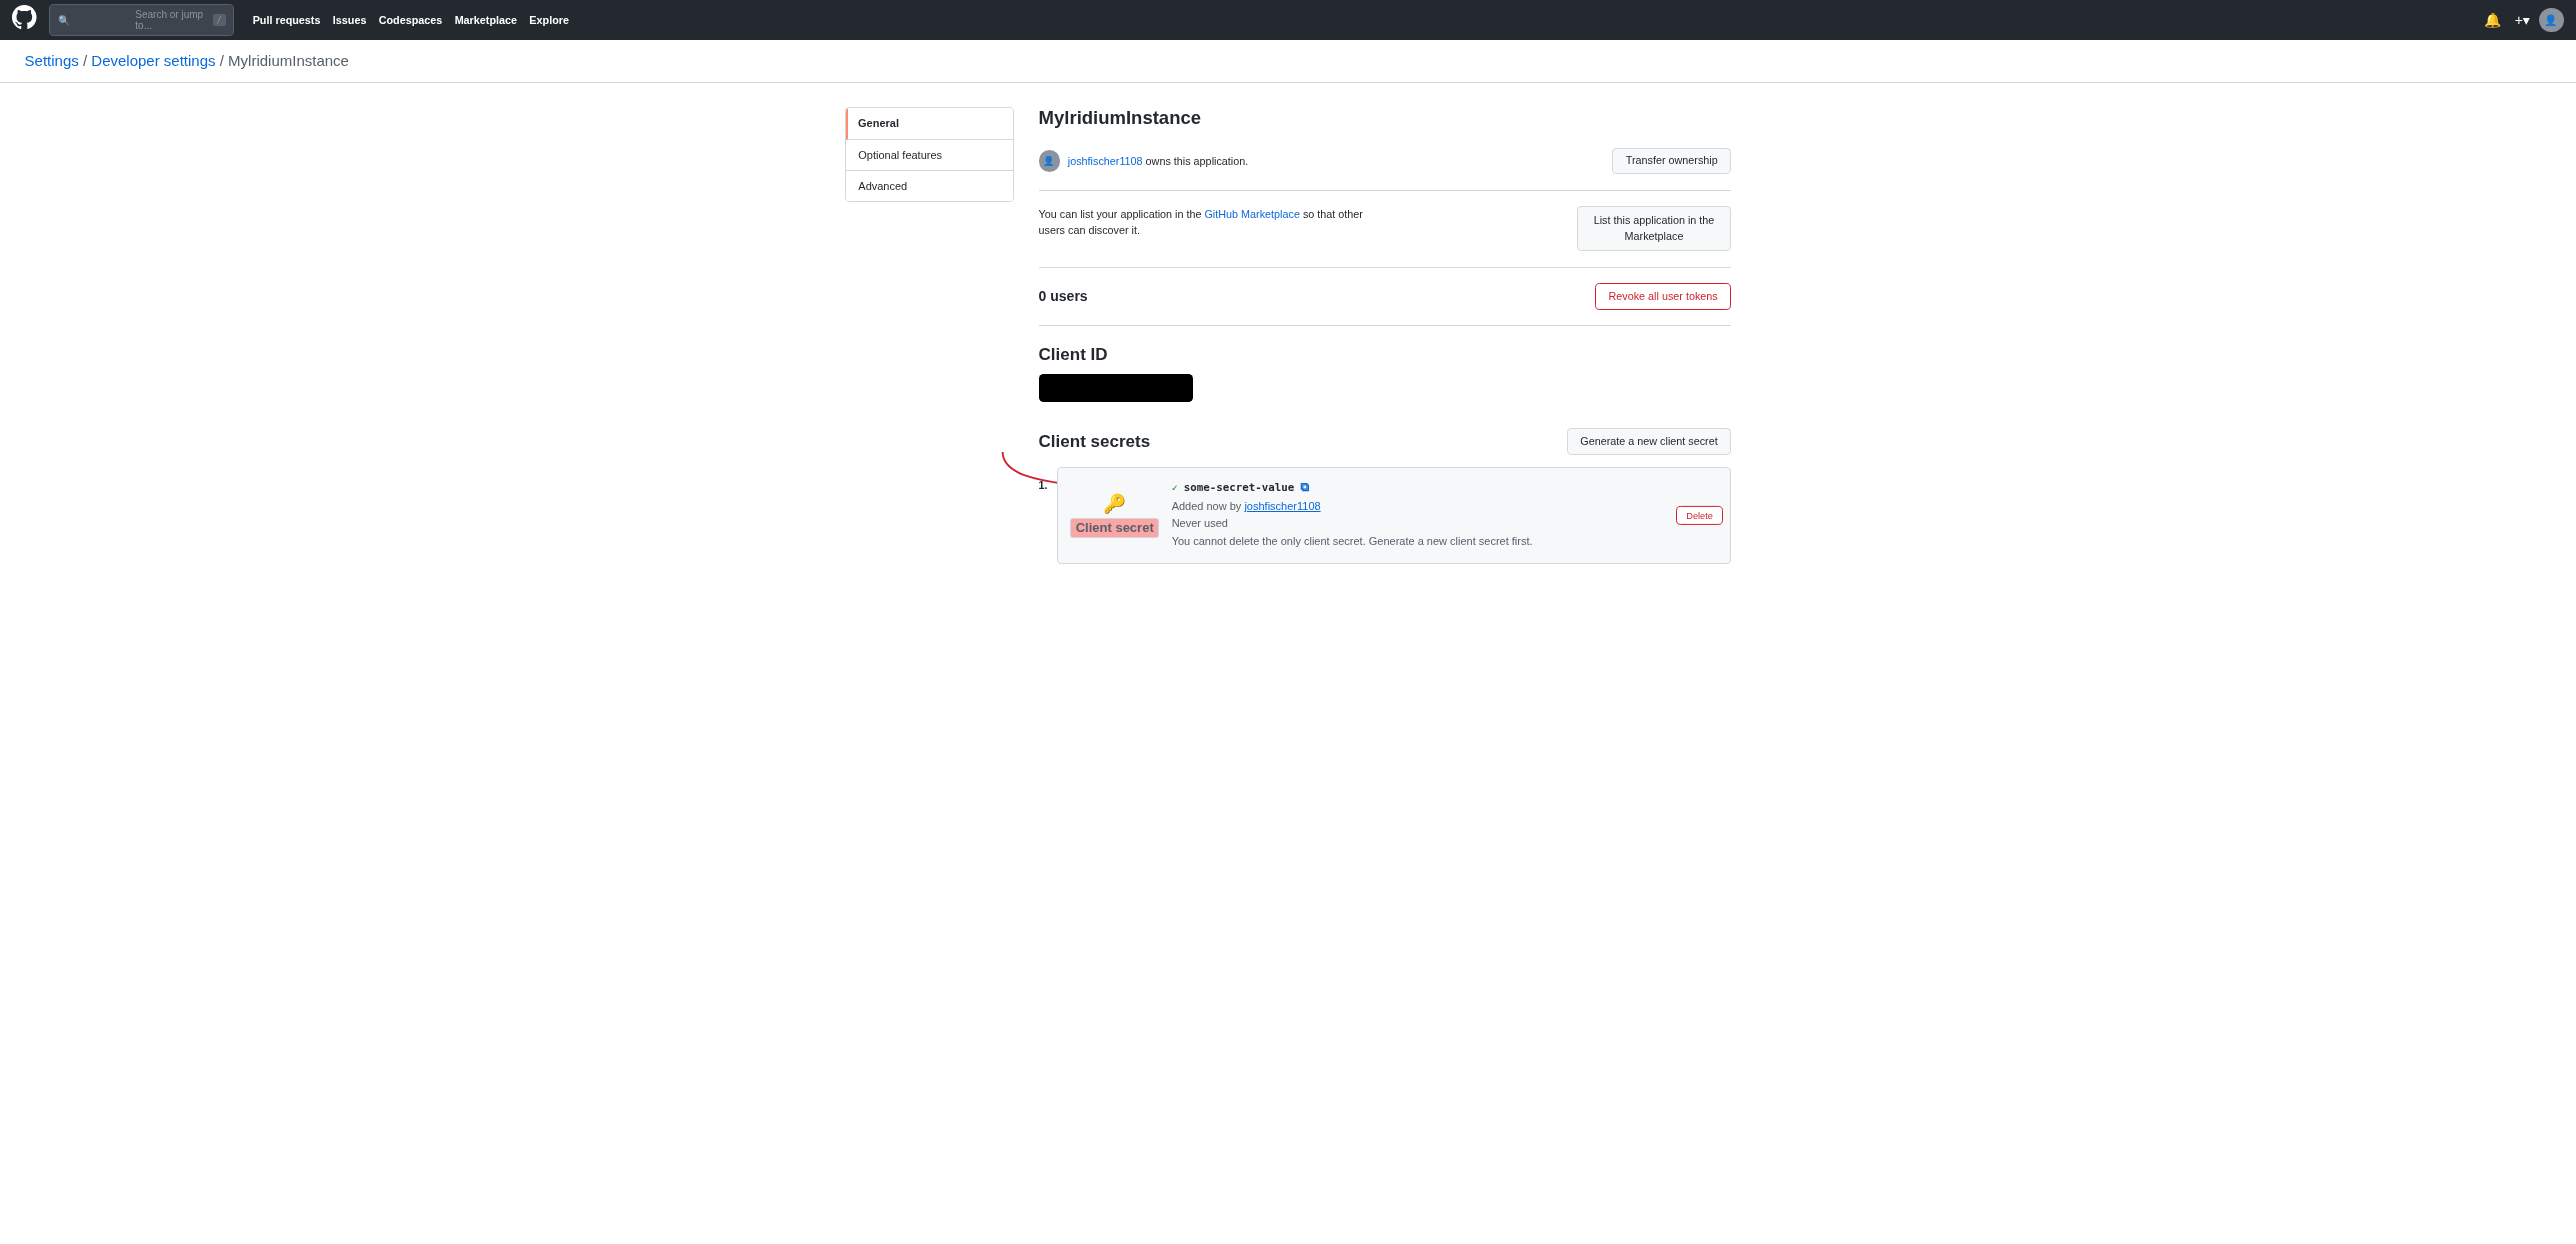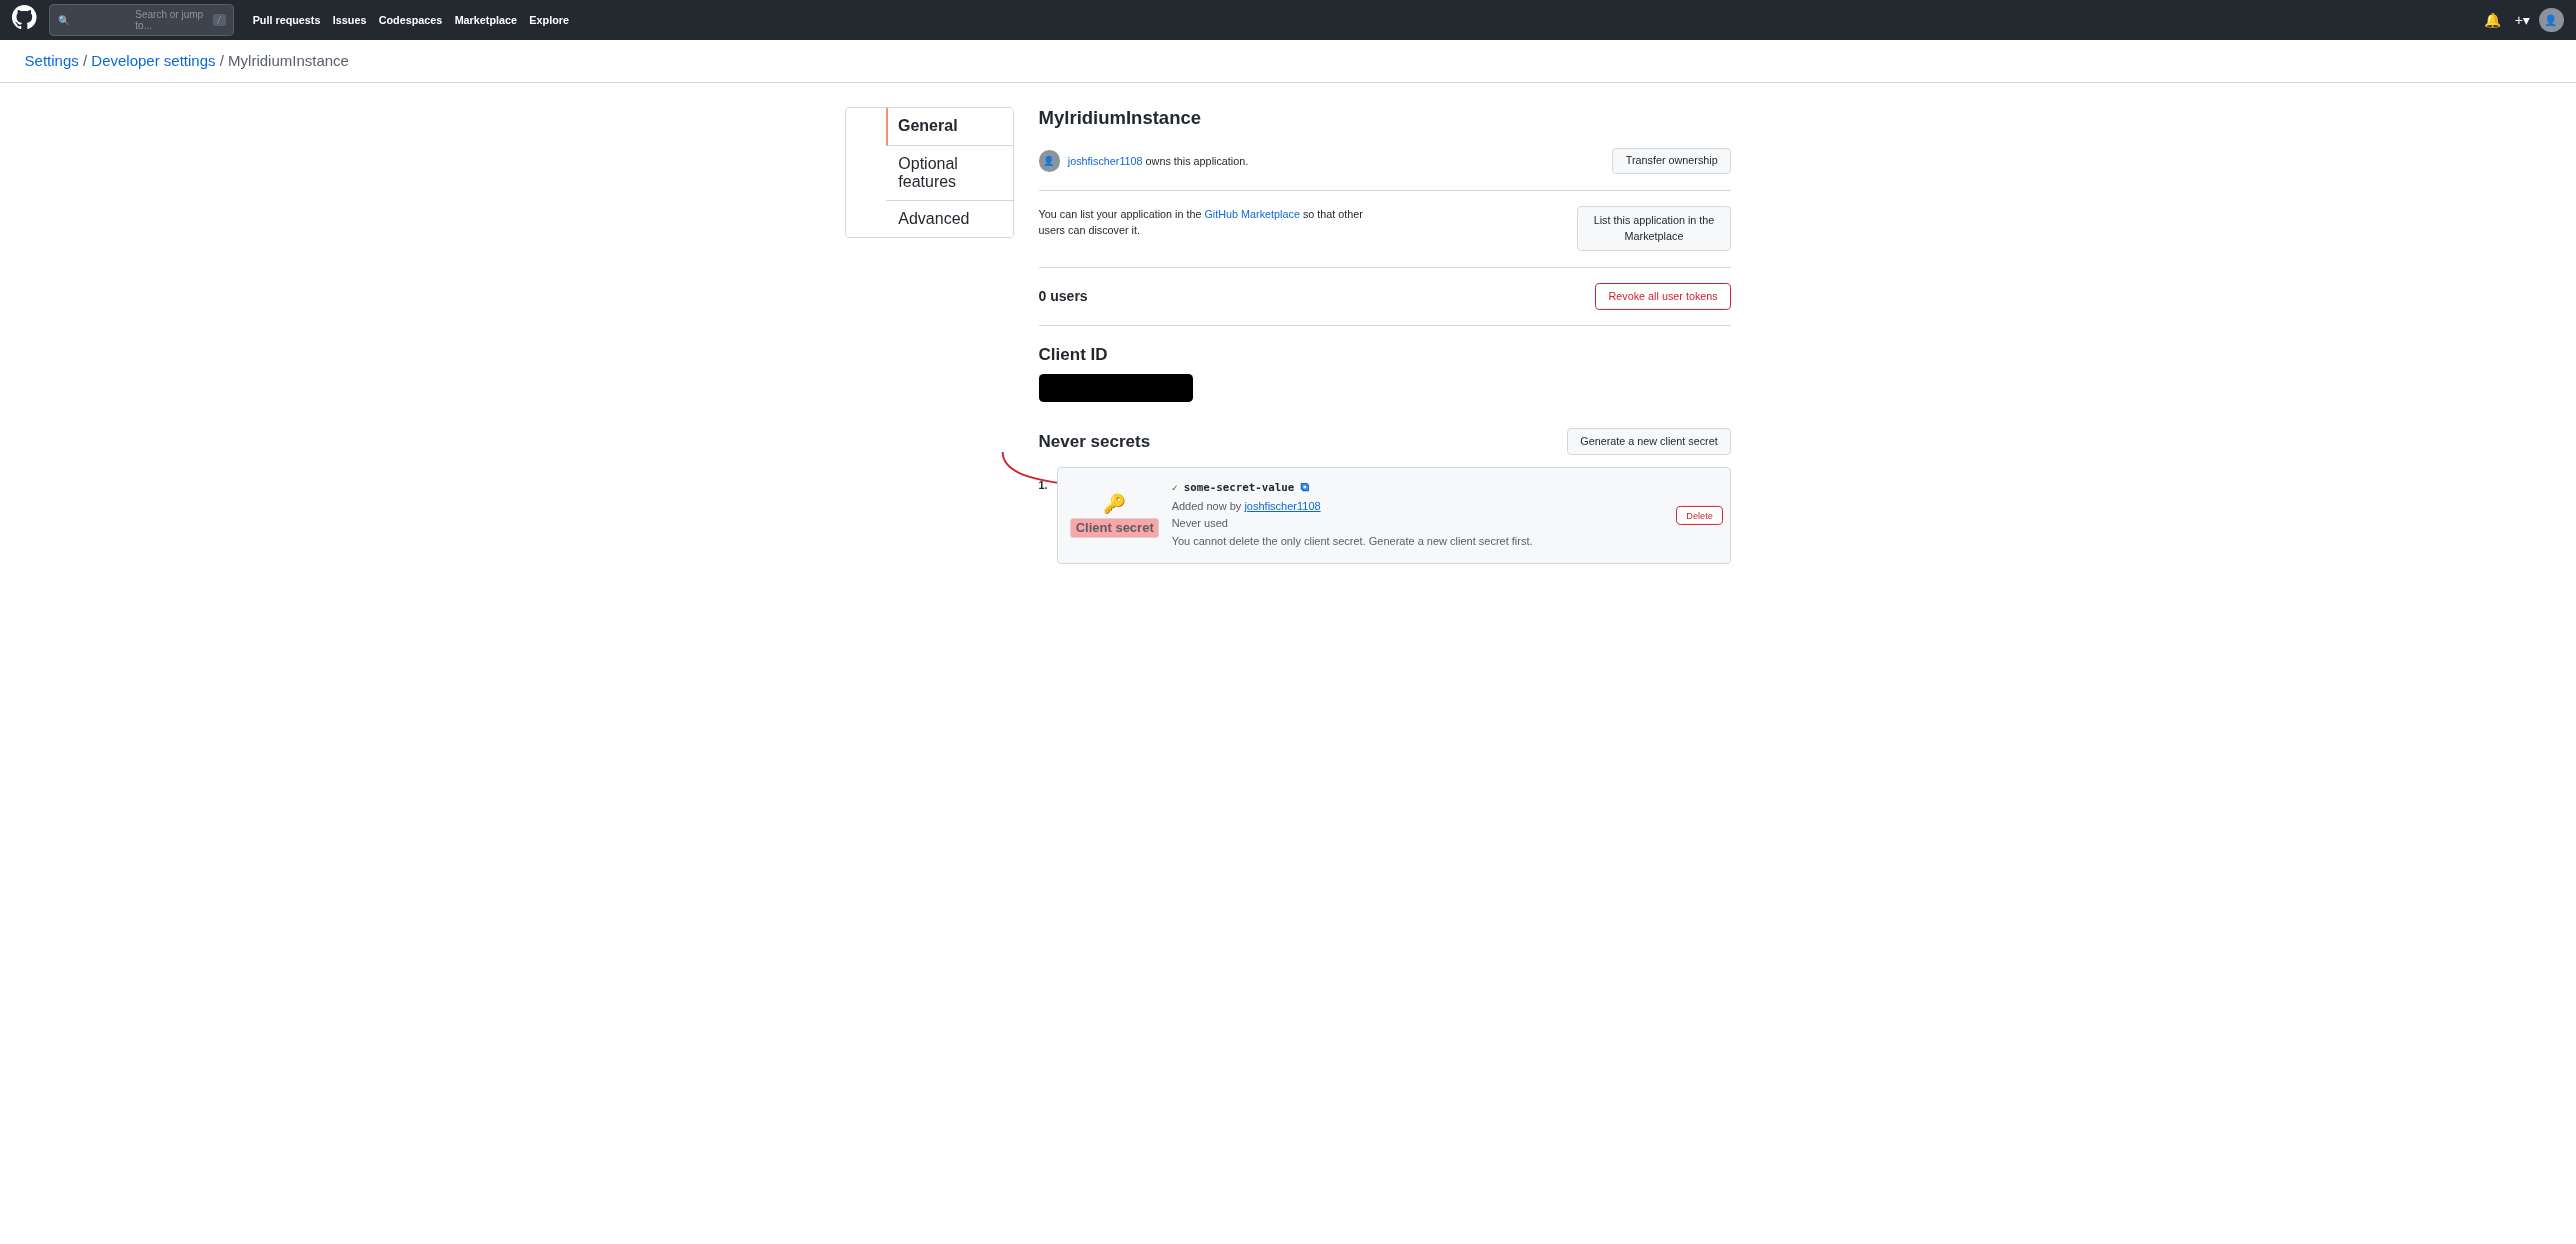--- a/index.html
+++ b/index.html
@@ -46,24 +46,23 @@
       padding: 24.6px 18.5px;
       gap: 24.6px;
       background: #fff;
       min-height: calc(100vh - 40px - 41px);
     }
 
     
     .sidebar { width: 169px; flex-shrink: 0; }
     .sidebar-nav { border: 0.8px solid #d0d7de; border-radius: 4.6px; overflow: hidden; }
     .sidebar-item {
-      display: block; padding: 9.2px 12.3px; font-size: 16px; color: #24292f;
+      display: block; padding: 9.2px 12.3px; font-size: 11px; color: #24292f;
       cursor: pointer; border-bottom: 0.8px solid #d0d7de; text-decoration: none;
       background: #fff;
-      margin-left: 40px;
     }
     .sidebar-item:last-child { border-bottom: none; }
     .sidebar-item.active { background: #fff; border-left: 2.3px solid #fd8c73; padding-left: 10px; font-weight: 600; }
 
     
     .main-content { flex: 1; }
 
     .page-title { font-size: 18.5px; font-weight: 600; margin-bottom: 18.5px; }
 
     
@@ -258,21 +257,21 @@
     </div>
 
     <hr class="divider">
 
     <div>
       <h2 class="section-label">Client ID</h2>
       <div class="client-id-box"></div>
     </div>
 
     <div class="client-secrets-header">
-      <h2 class="section-label" style="margin:0">Never secrets</h2>
+      <h2 class="section-label" style="margin:0">Client secrets</h2>
       <button class="btn">Generate a new client secret</button>
     </div>
 
     <ul class="numbered-list">
       <li>
         <span class="list-number">1.</span>
         <div class="secret-block">
 
 
           <div class="arrow-annotation">

